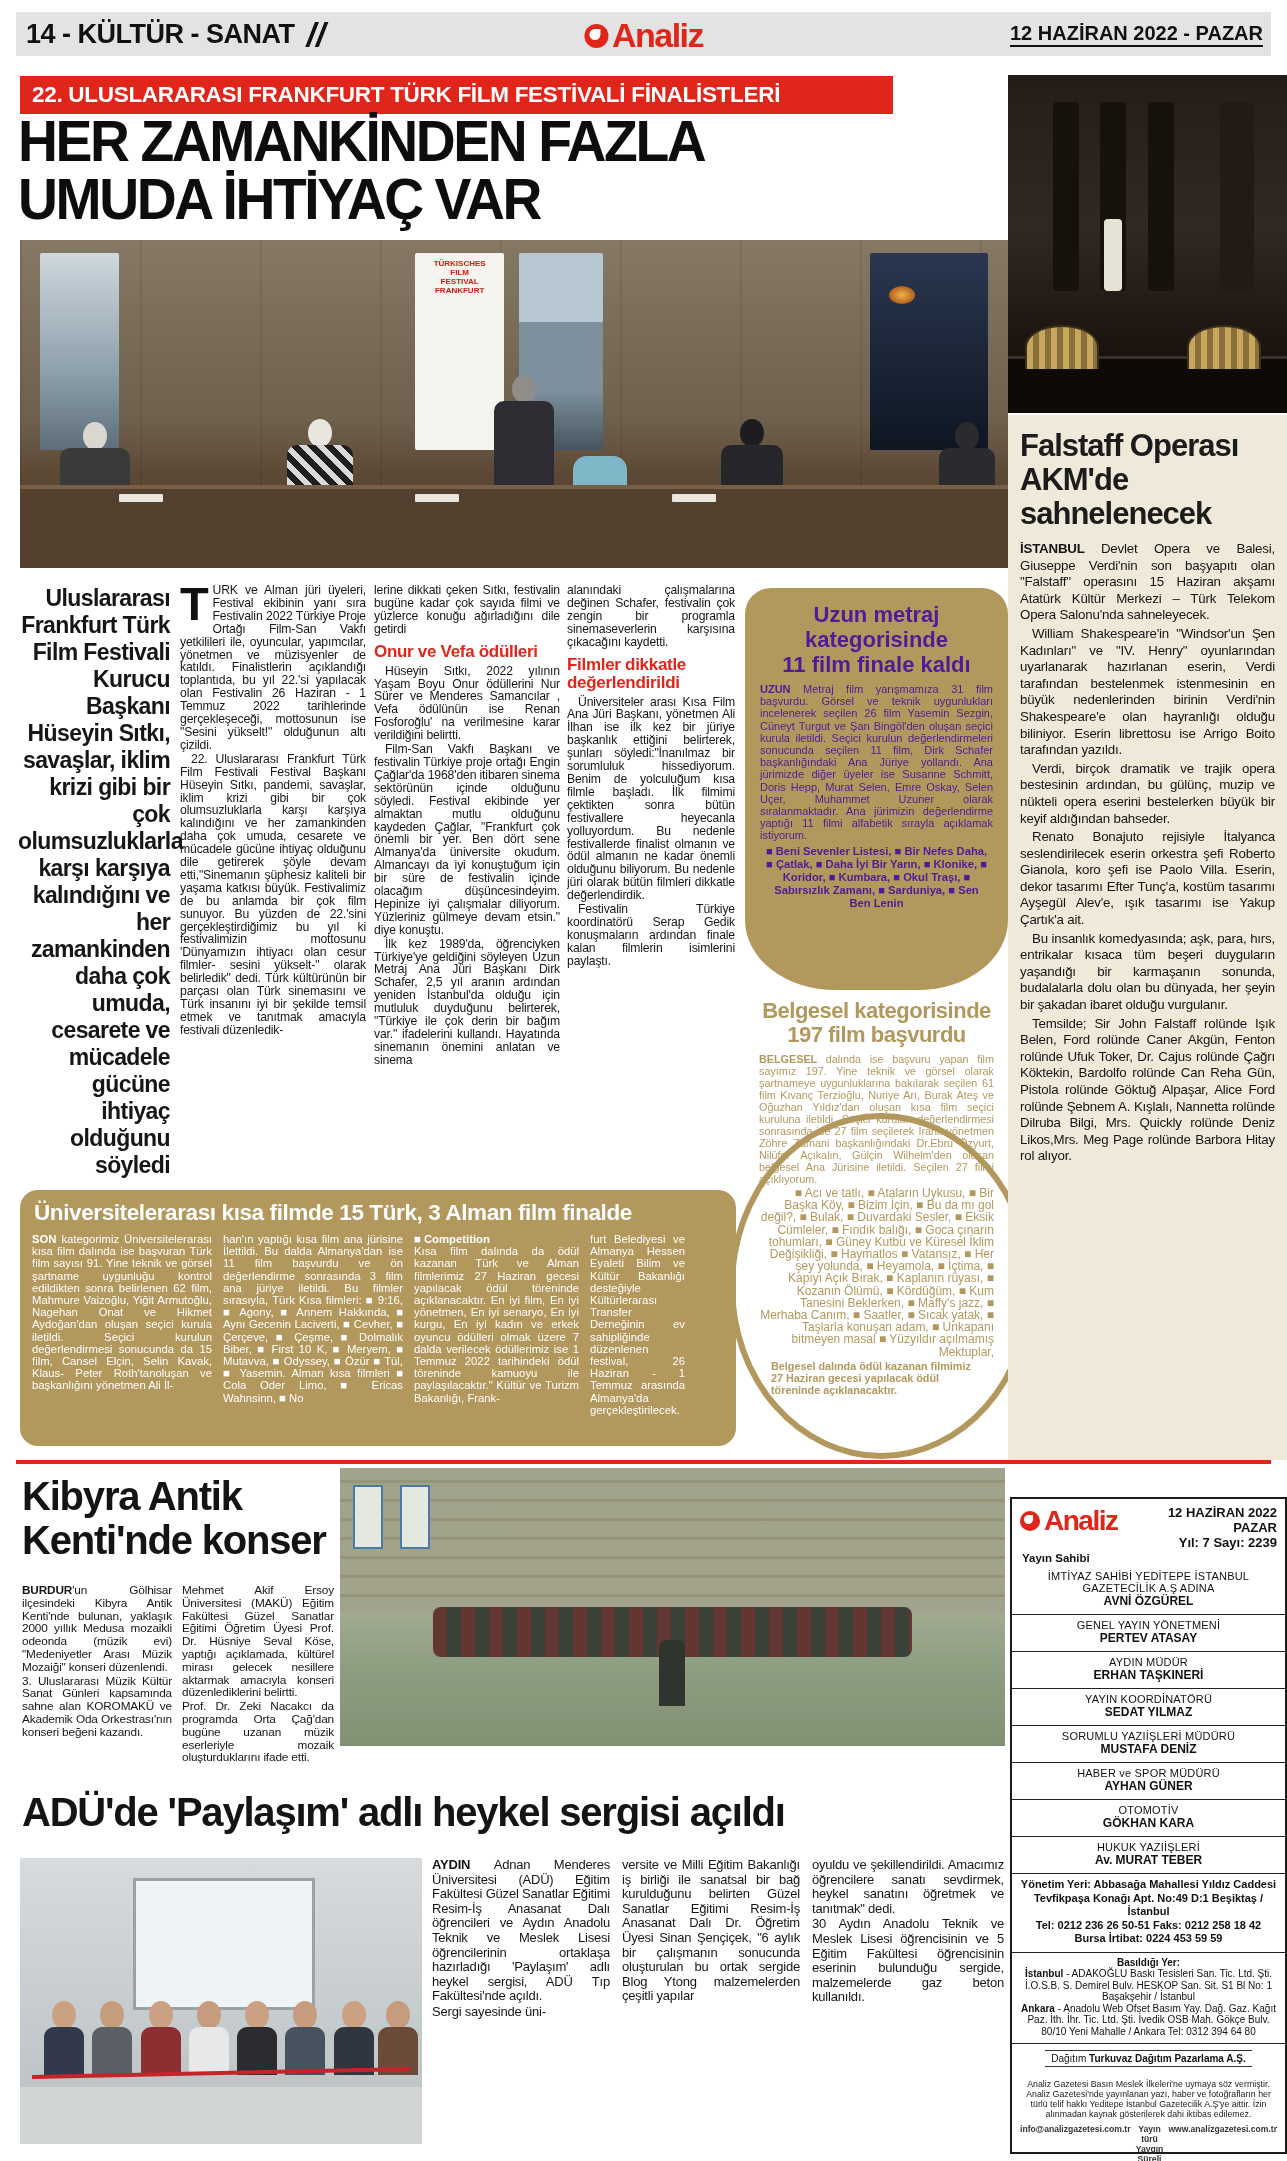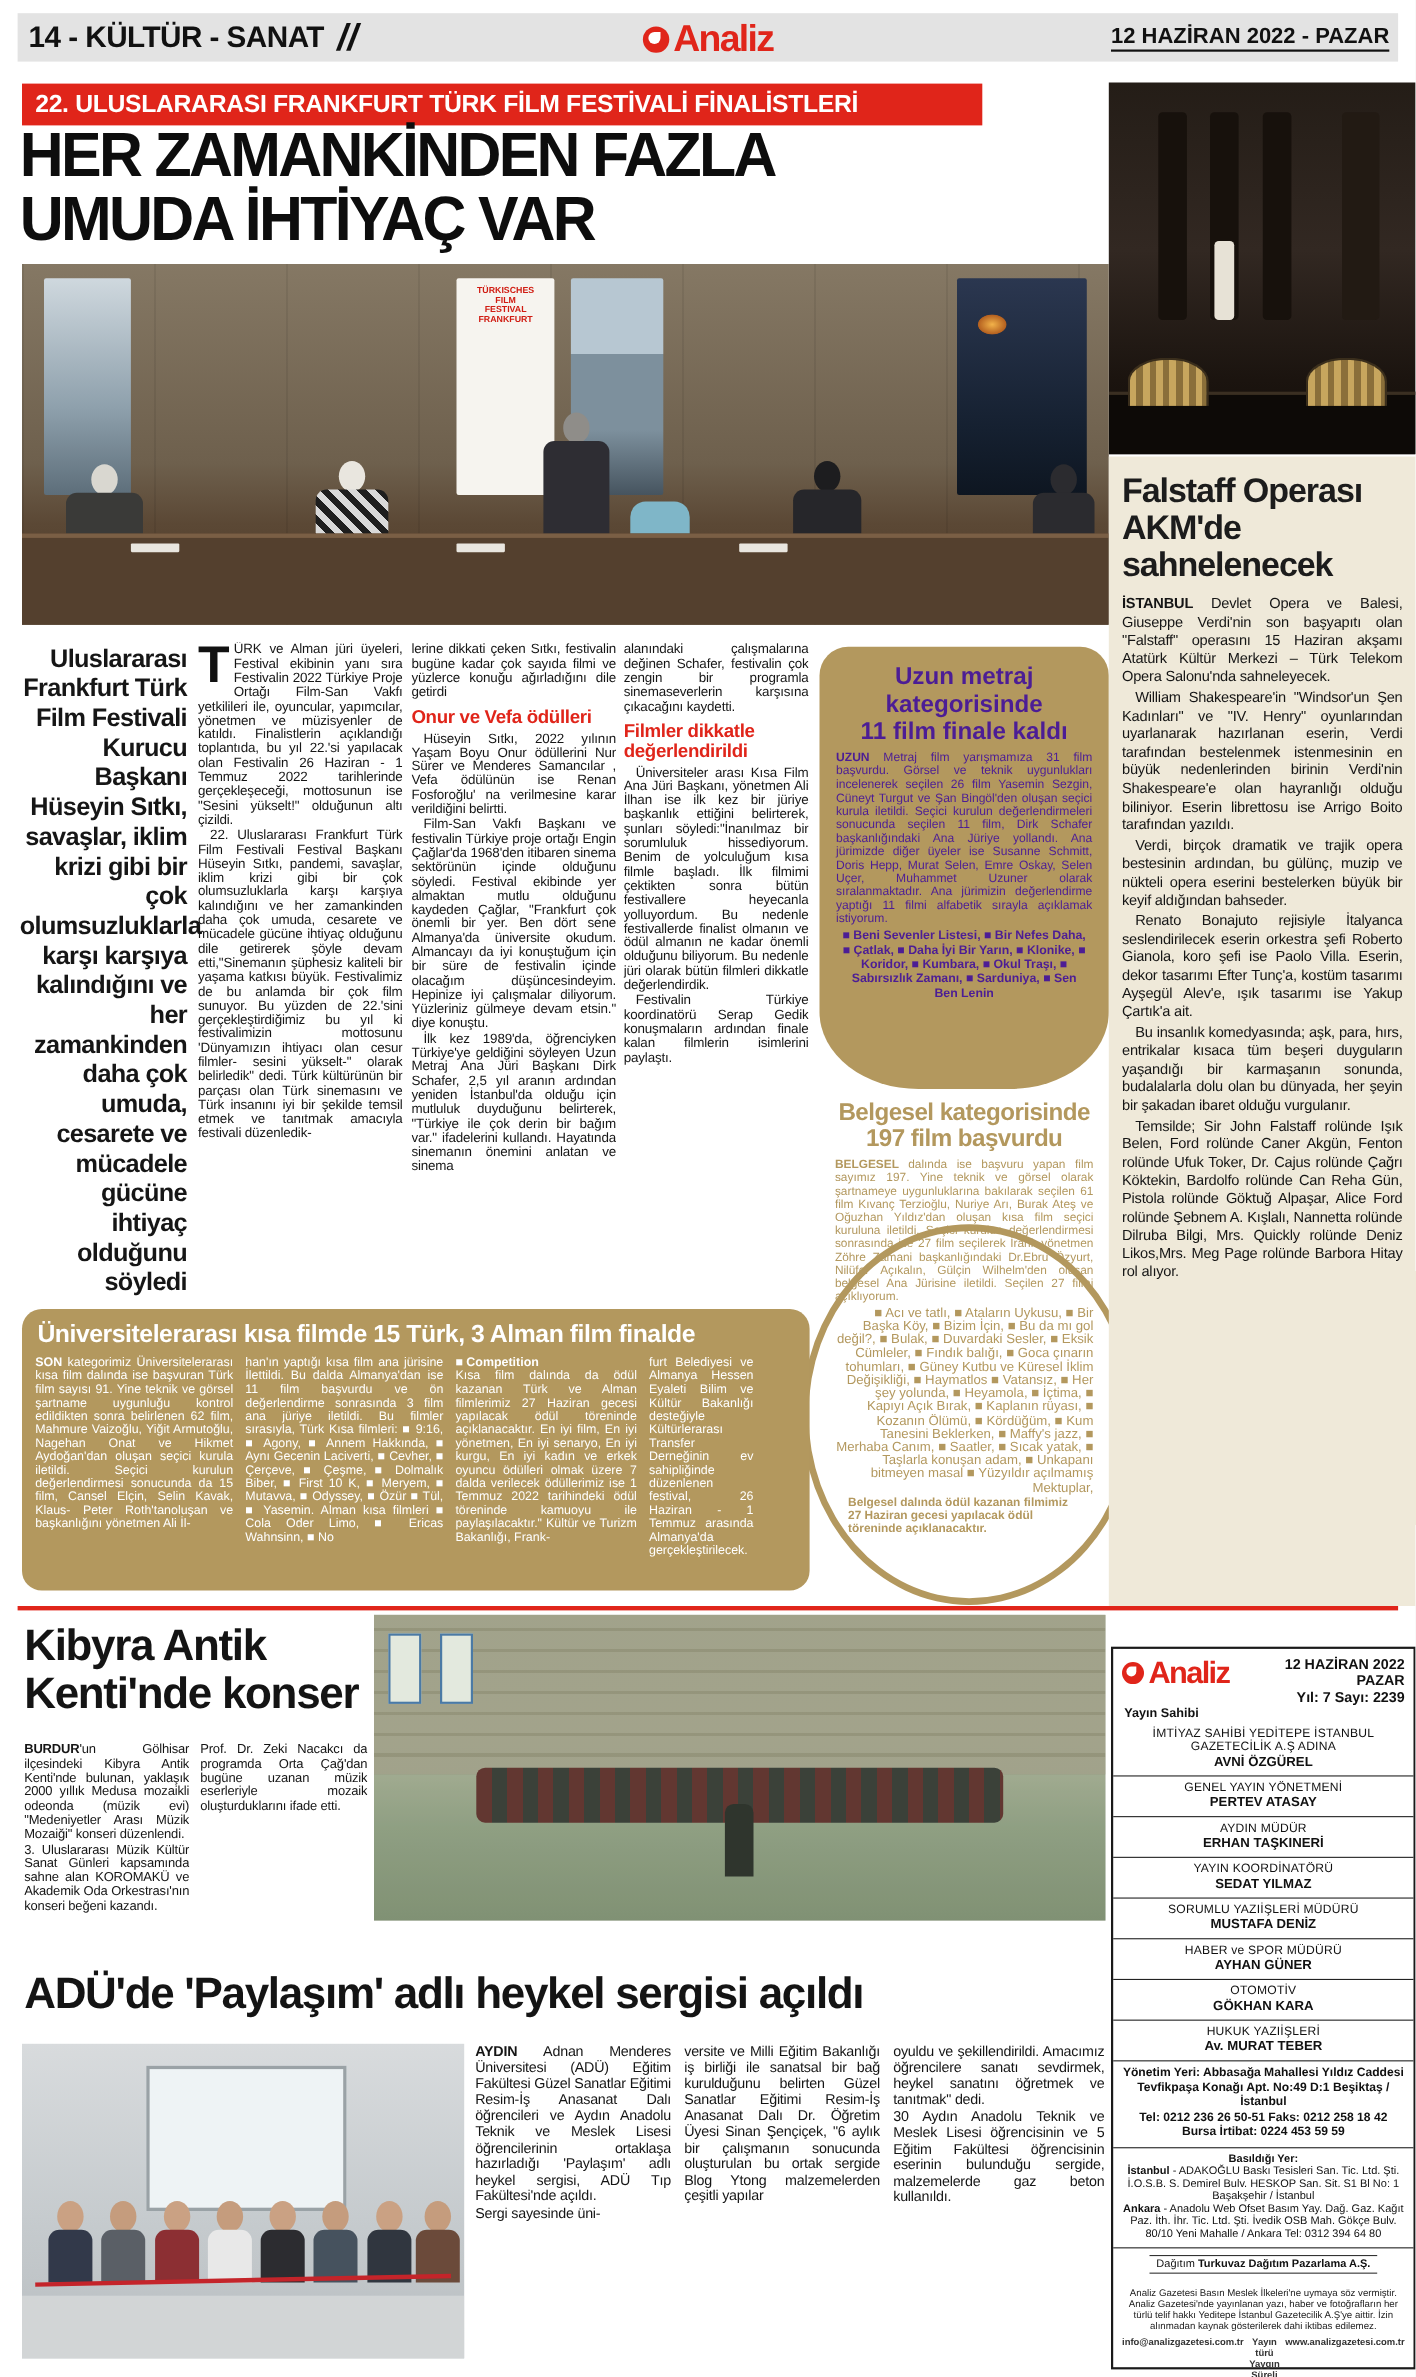--- a/index.html
+++ b/index.html
@@ -285,20 +285,21 @@
 
   <div class="abs" id="redline"></div>
 
   <div class="abs prelines" id="kib-title">Kibyra Antik
 Kenti'nde konser</div>
   <div class="abs smallnews newscol" id="kib-col1">
     <p><b>BURDUR</b><span>'un Gölhisar ilçesindeki Kibyra Antik Kenti'nde bulunan, yaklaşık 2000 yıllık Medusa mozaikli odeonda (müzik evi) "Medeniyetler Arası Müzik Mozaiği" konseri düzenlendi.</span></p>
     <p>3. Uluslararası Müzik Kültür Sanat Günleri kapsamında sahne alan KOROMAKÜ ve Akademik Oda Orkestrası'nın konseri beğeni kazandı.</p>
   </div>
   <div class="abs smallnews newscol" id="kib-col2">
+    <p>Mehmet Akif Ersoy Üniversitesi (MAKÜ) Eğitim Fakültesi Güzel Sanatlar Eğitimi Öğretim Üyesi Prof. Dr. Hüsniye Seval Köse, yaptığı açıklamada, kültürel mirası gelecek nesillere aktarmak amacıyla konseri düzenlediklerini belirtti.</p>
     <p>Prof. Dr. Zeki Nacakcı da programda Orta Çağ'dan bugüne uzanan müzik eserleriyle mozaik oluşturduklarını ifade etti.</p>
   </div>
   <div class="abs photo" id="photo-kibyra">
     <div class="ruin"></div>
     <div class="kib-banner" style="left:2%;"></div>
     <div class="kib-banner" style="left:9%;"></div>
     <div class="choir"></div>
     <div class="conductor"></div>
     <div class="kib-tint"></div>
   </div>

